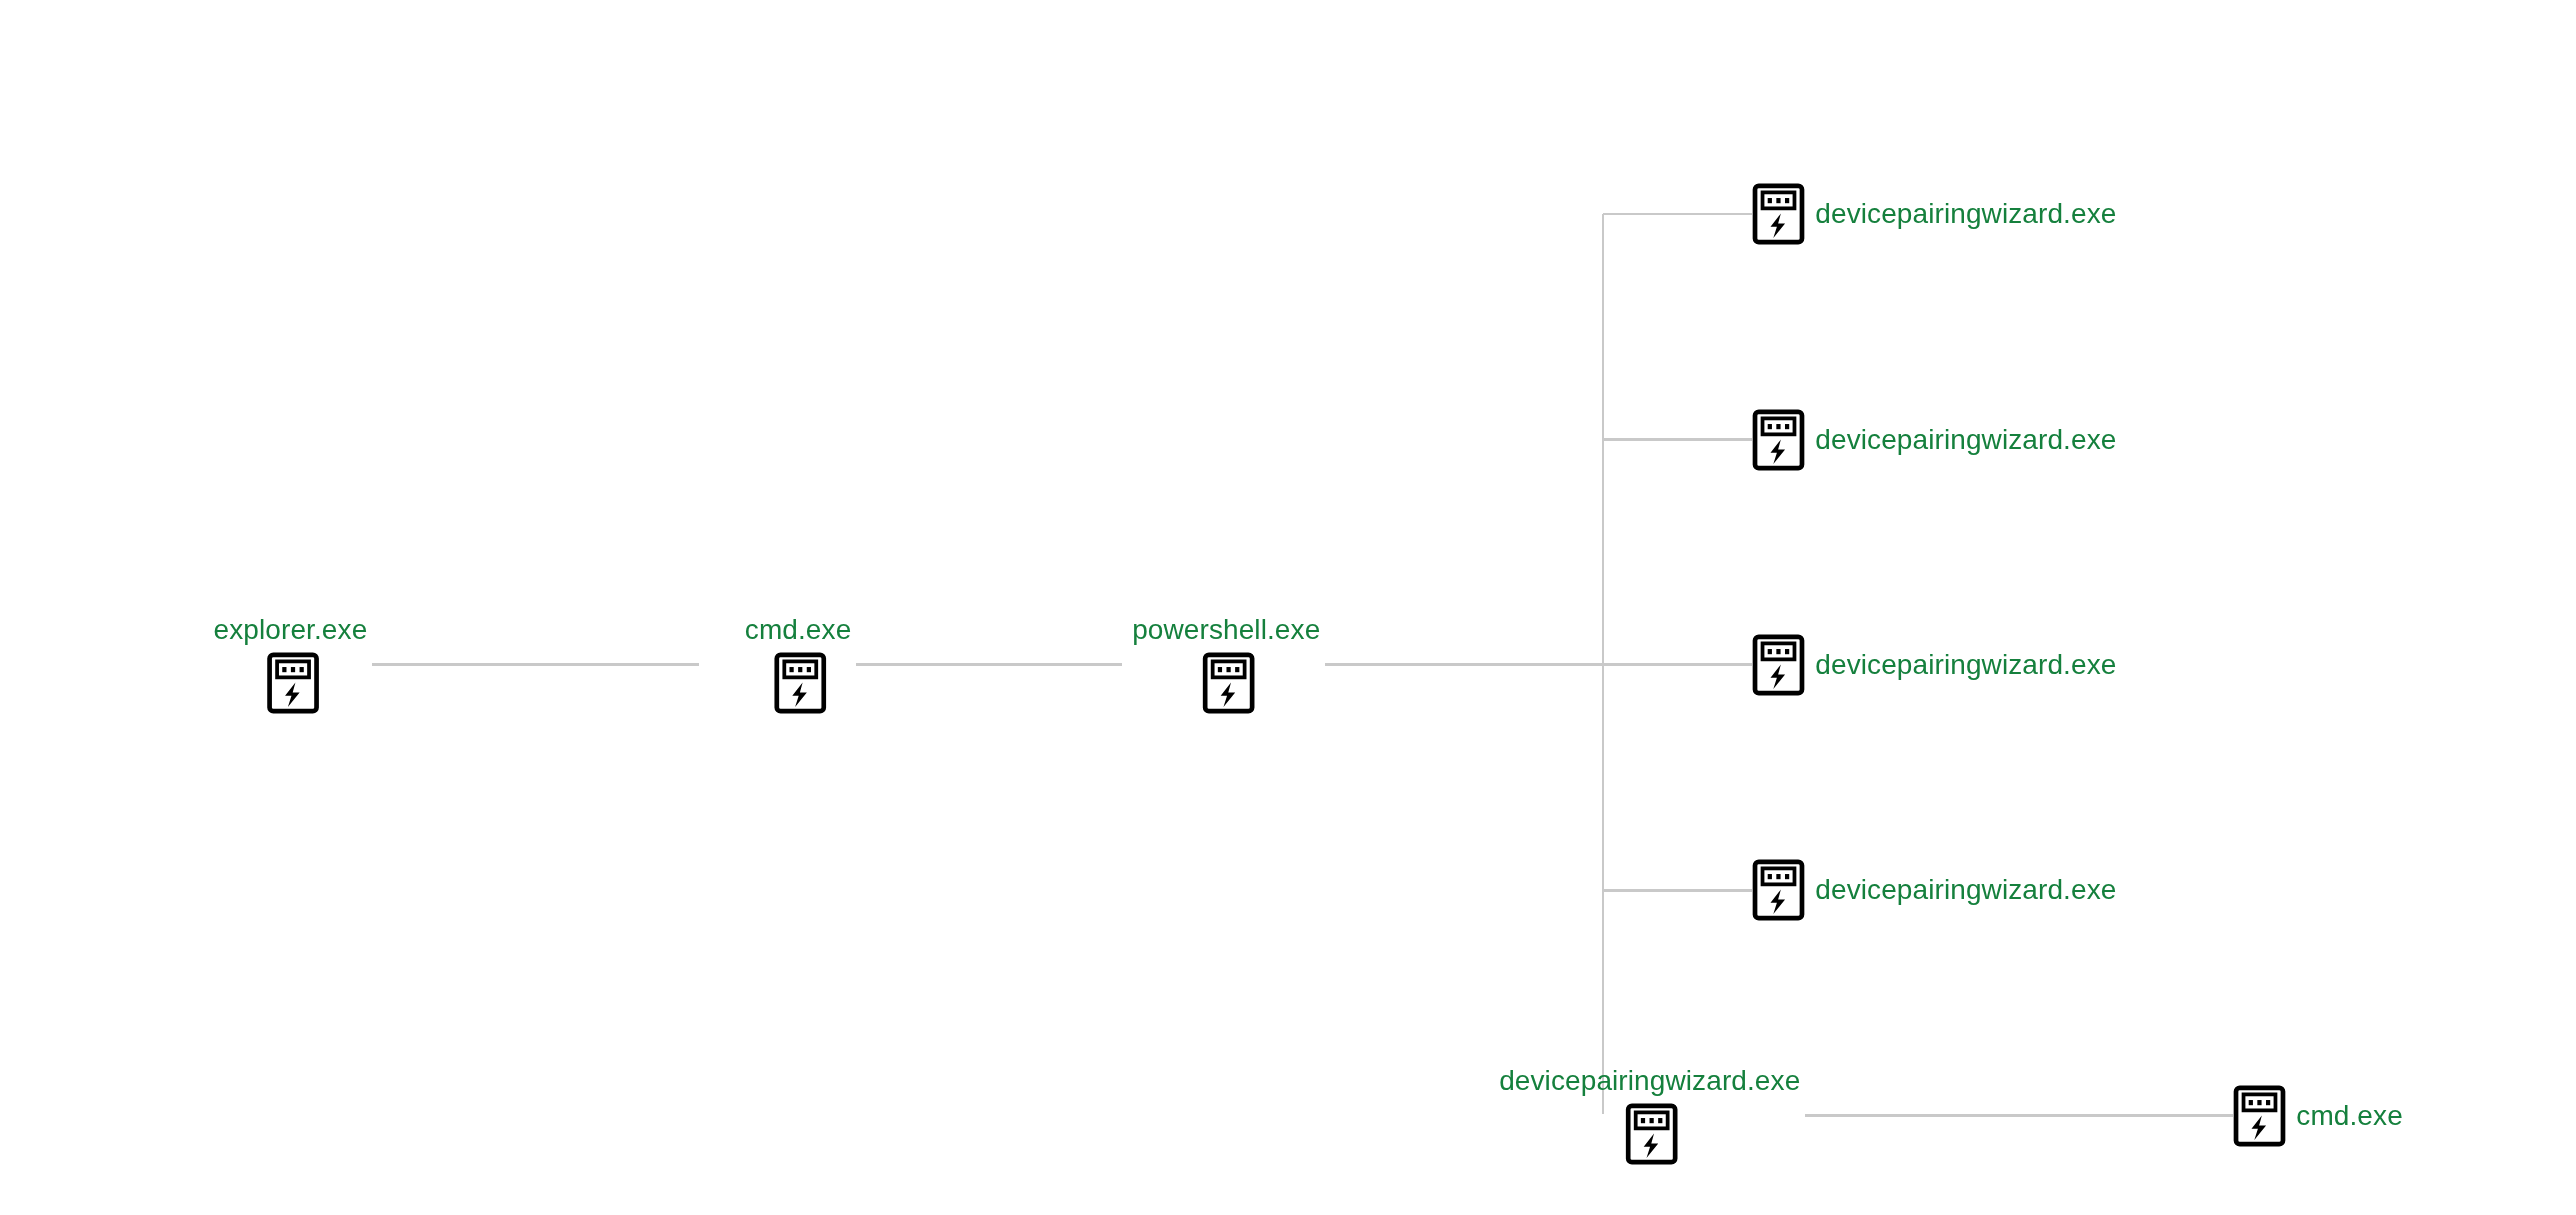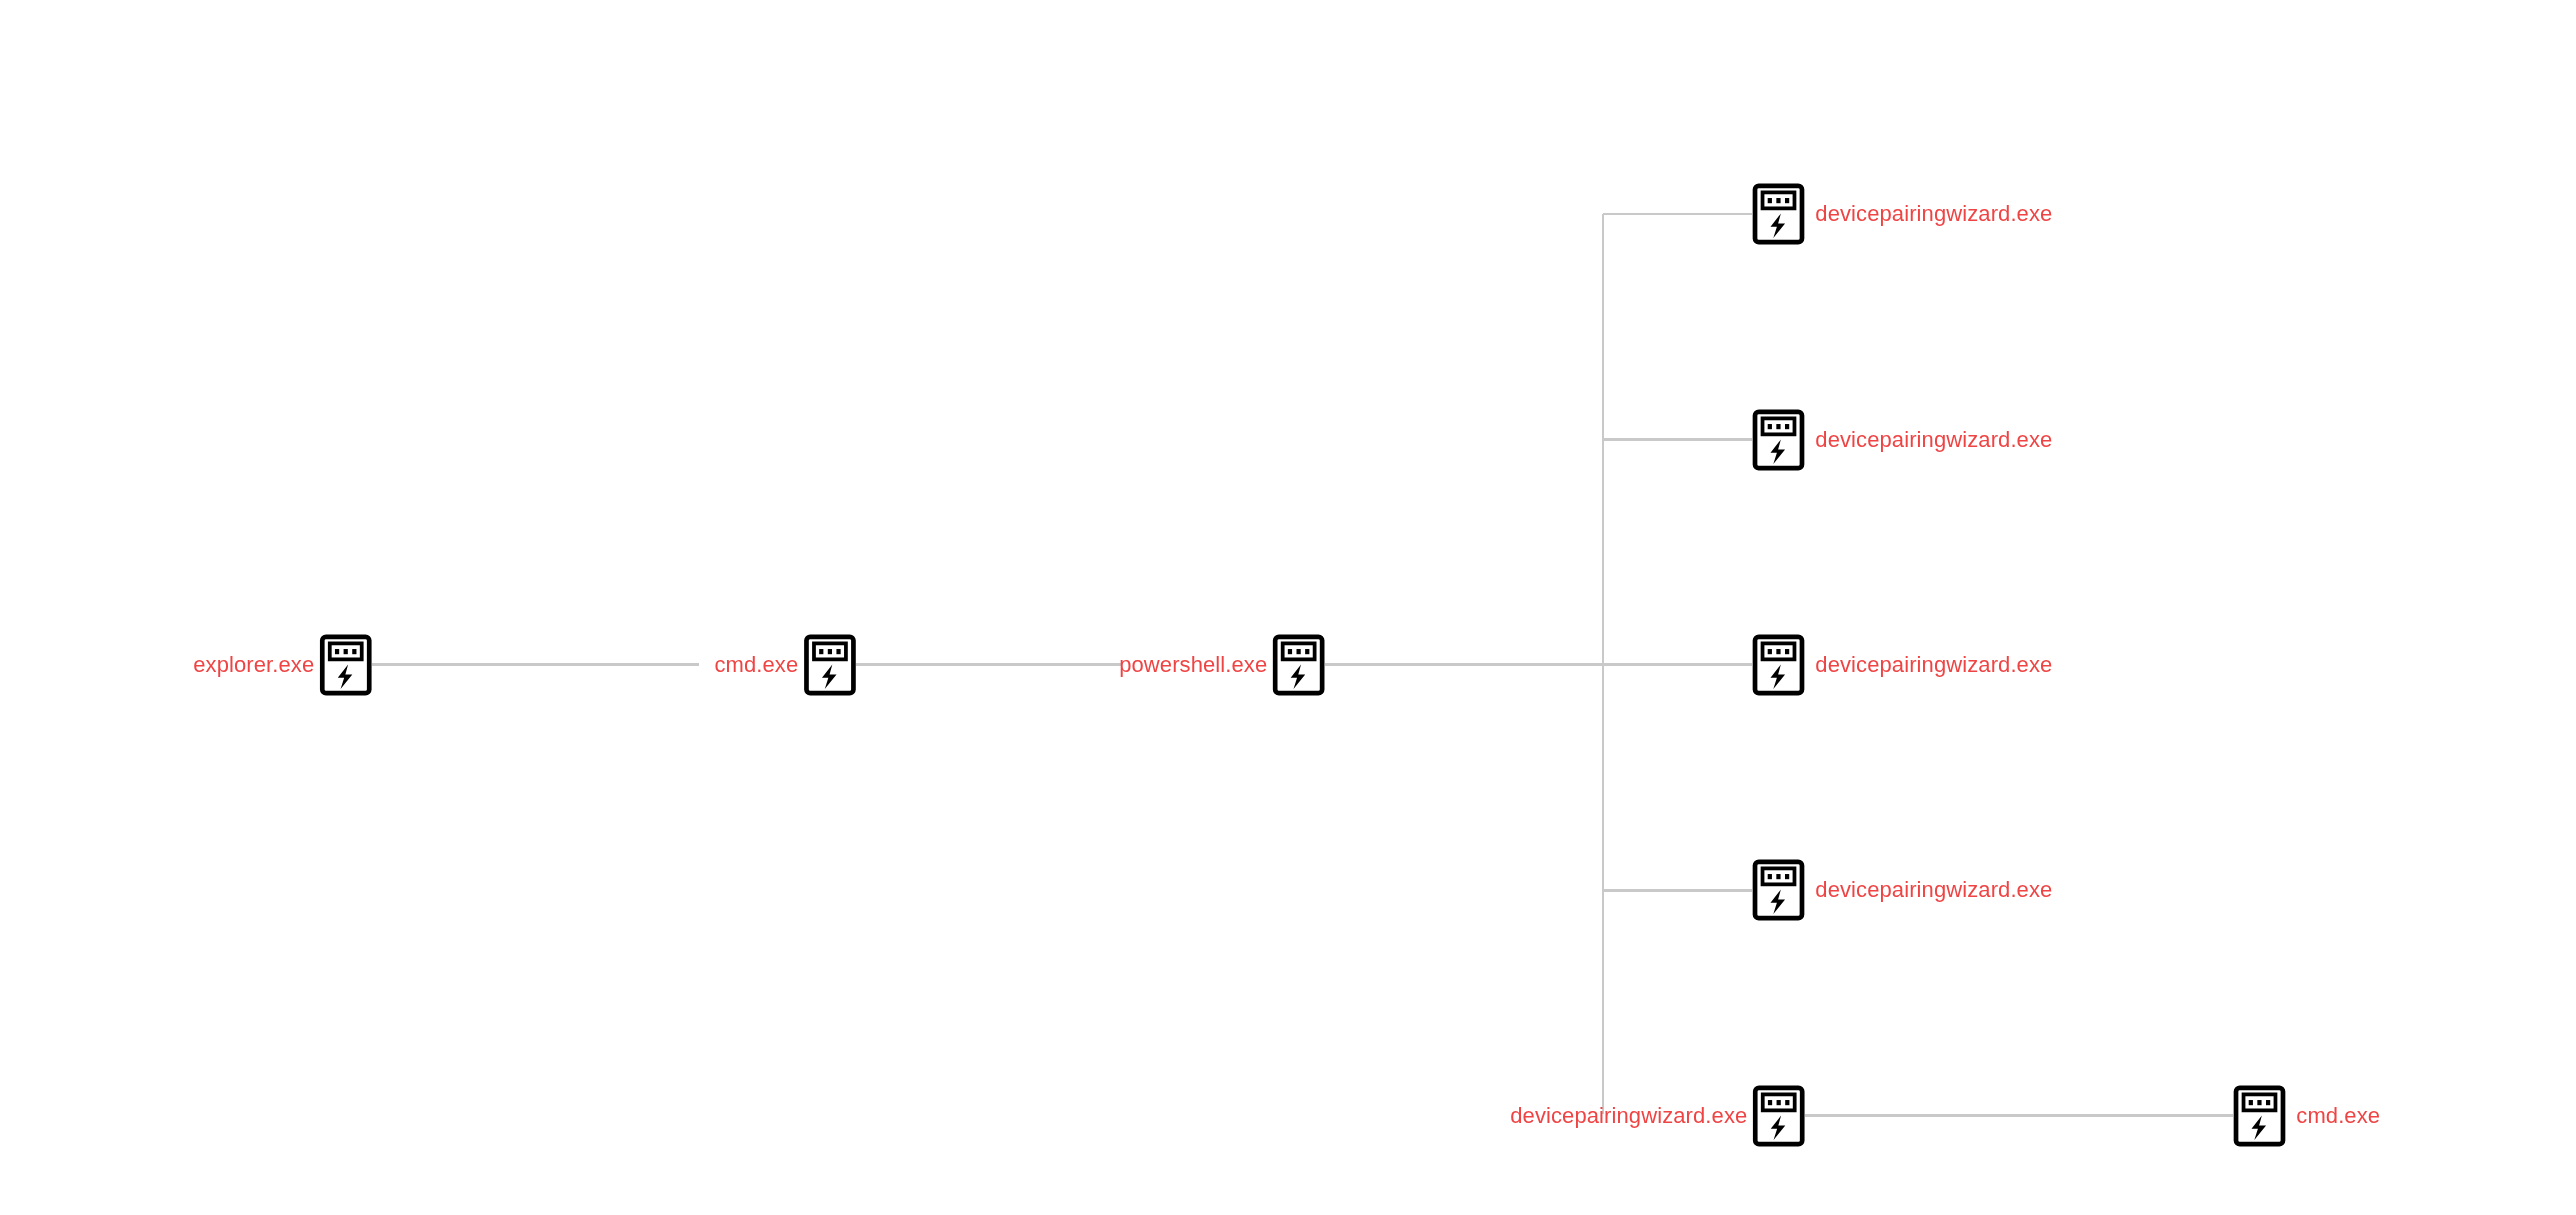--- a/index.html
+++ b/index.html
@@ -24,28 +24,29 @@
     width: 2576px;
     height: 1215px;
   }
   .node {
     position: absolute;
     display: flex;
     align-items: center;
     white-space: nowrap;
   }
   .node.label-left {
-    flex-direction: row;
+    flex-direction: column;
+    gap: 8px;
   }
   .node.label-right {
     flex-direction: row;
   }
   .node-label {
-    font-size: 22px;
-    color: #ef4444;
+    font-size: 28px;
+    color: #15803d;
     letter-spacing: 0.1px;
     line-height: 1;
   }
   .node.label-left .node-label { margin-right: 4.7px; }
   .node.label-right .node-label { margin-left: 10.3px; }
   .proc-icon {
     width: 53px;
     height: 62px;
     display: block;
     flex: 0 0 auto;

